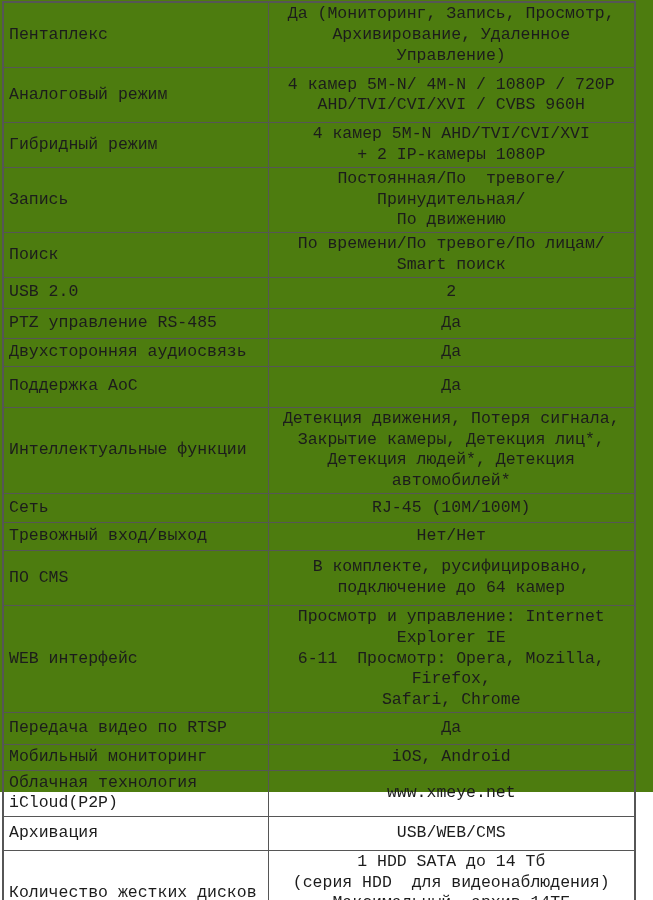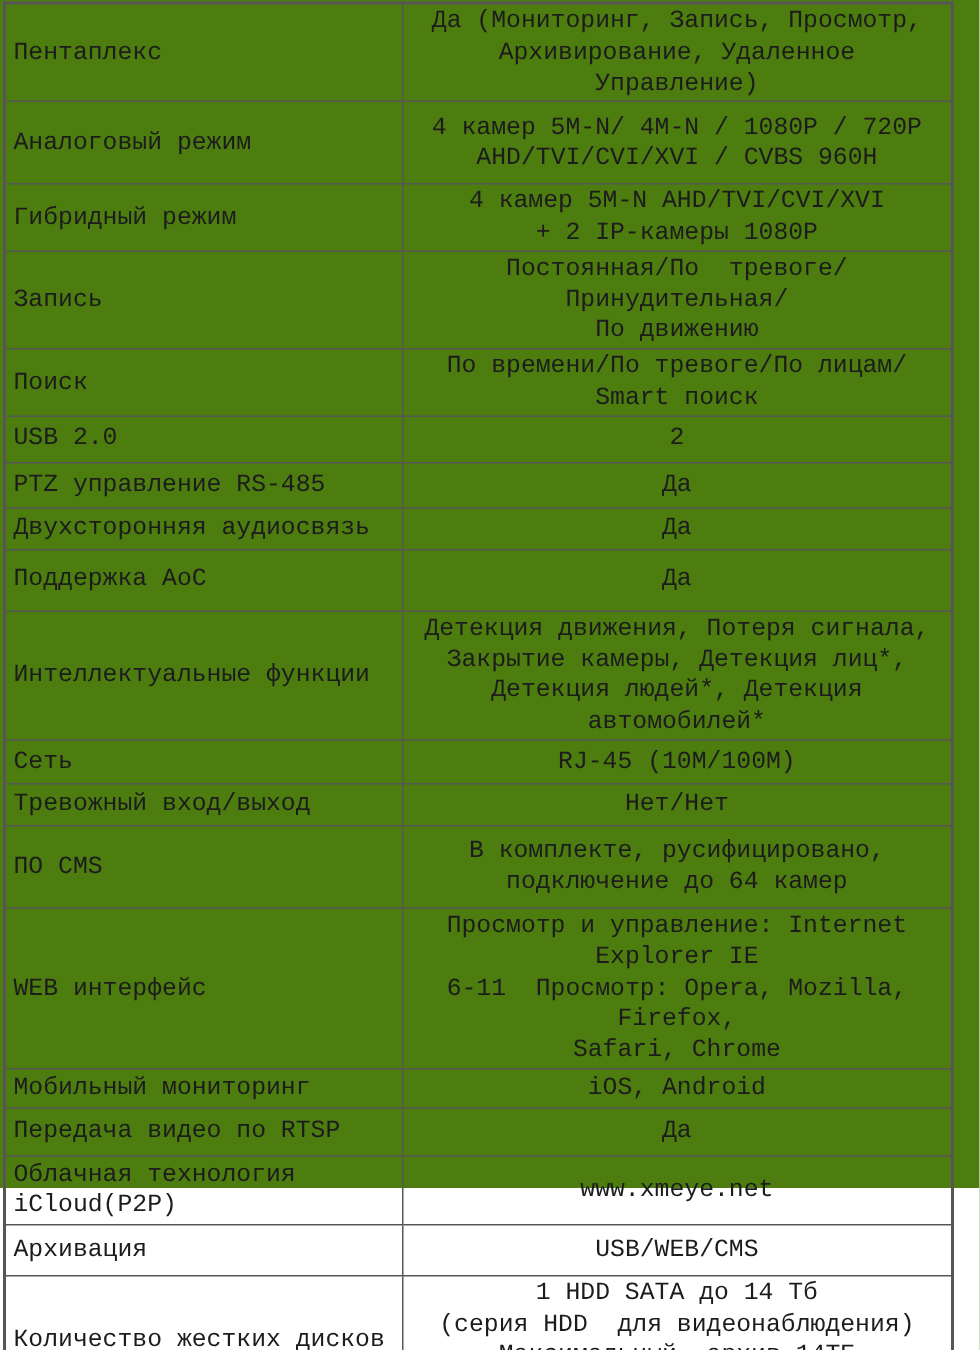--- a/index.html
+++ b/index.html
@@ -116,27 +116,27 @@
           <td class="label-cell">ПО CMS</td>
           <td class="value-cell">В комплекте, русифицировано,
 подключение до 64 камер</td>
         </tr>
         <tr style="height: 68px;">
           <td class="label-cell">WEB интерфейс</td>
           <td class="value-cell">Просмотр и управление: Internet Explorer IE
 6-11  Просмотр: Opera, Mozilla, Firefox,
 Safari, Chrome</td>
         </tr>
+        <tr style="height: 32px;">
+          <td class="label-cell">Передача видео по RTSP</td>
+          <td class="value-cell">Да</td>
+        </tr>
         <tr style="height: 26px;">
           <td class="label-cell">Мобильный мониторинг</td>
           <td class="value-cell">iOS, Android</td>
-        </tr>
-        <tr style="height: 32px;">
-          <td class="label-cell">Передача видео по RTSP</td>
-          <td class="value-cell">Да</td>
         </tr>
         <tr style="height: 46px;">
           <td class="label-cell">Облачная технология
 iCloud(P2P)</td>
           <td class="value-cell">www.xmeye.net</td>
         </tr>
         <tr style="height: 34px; padding-left: 38px;">
           <td class="label-cell">Архивация</td>
           <td class="value-cell">USB/WEB/CMS</td>
         </tr>

